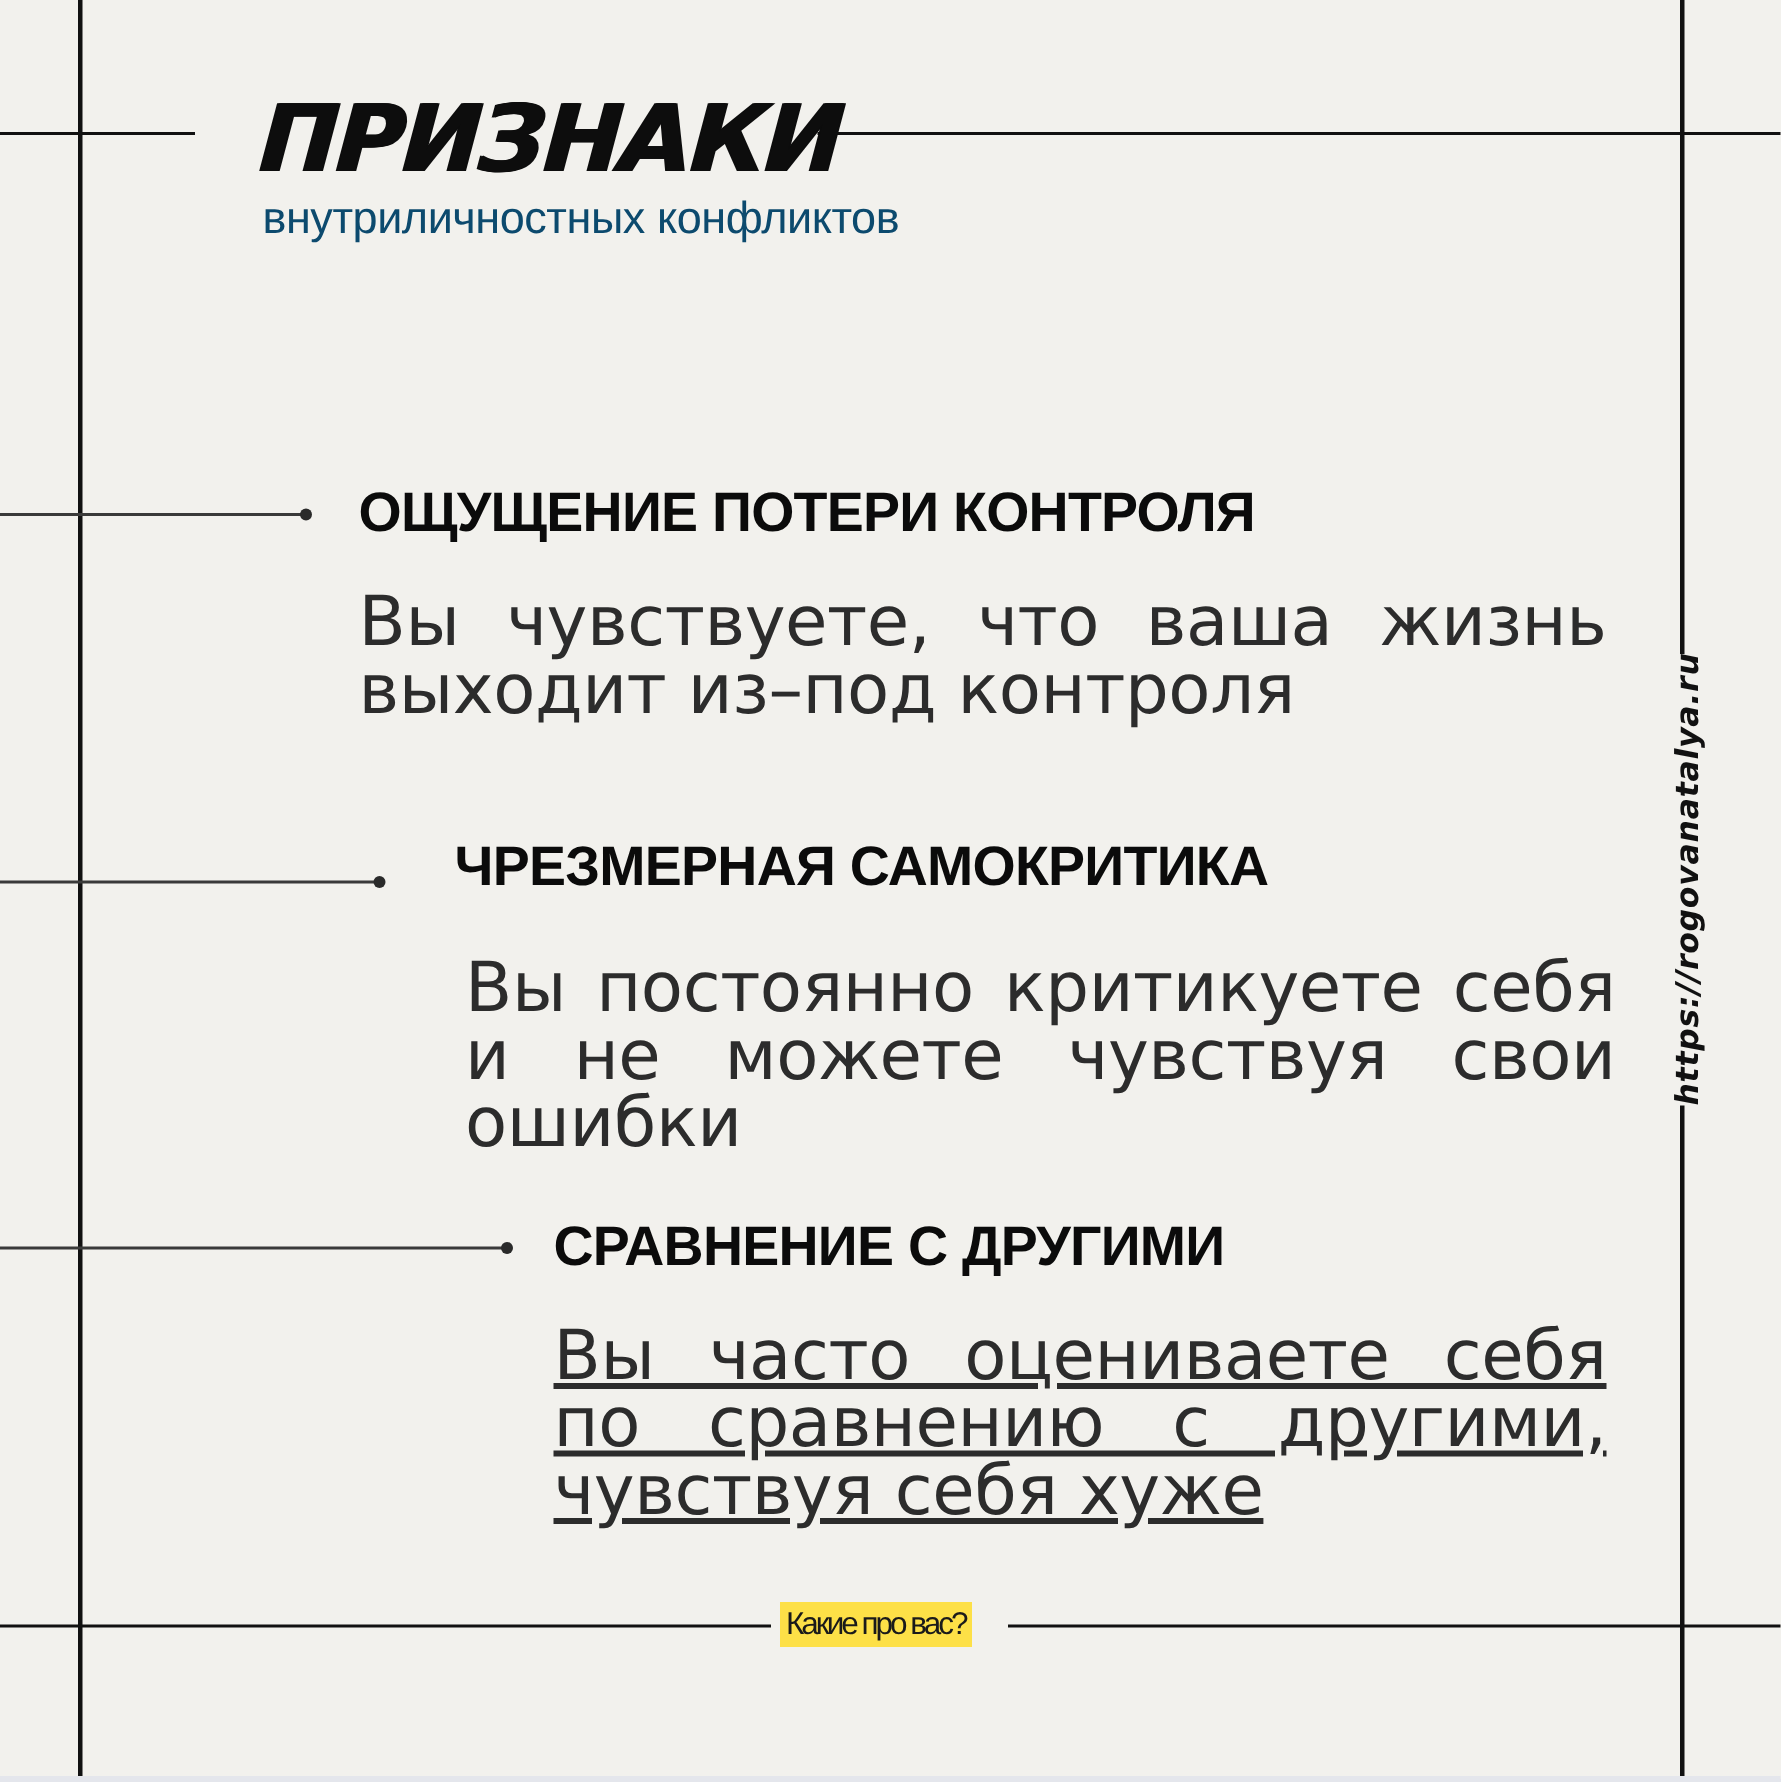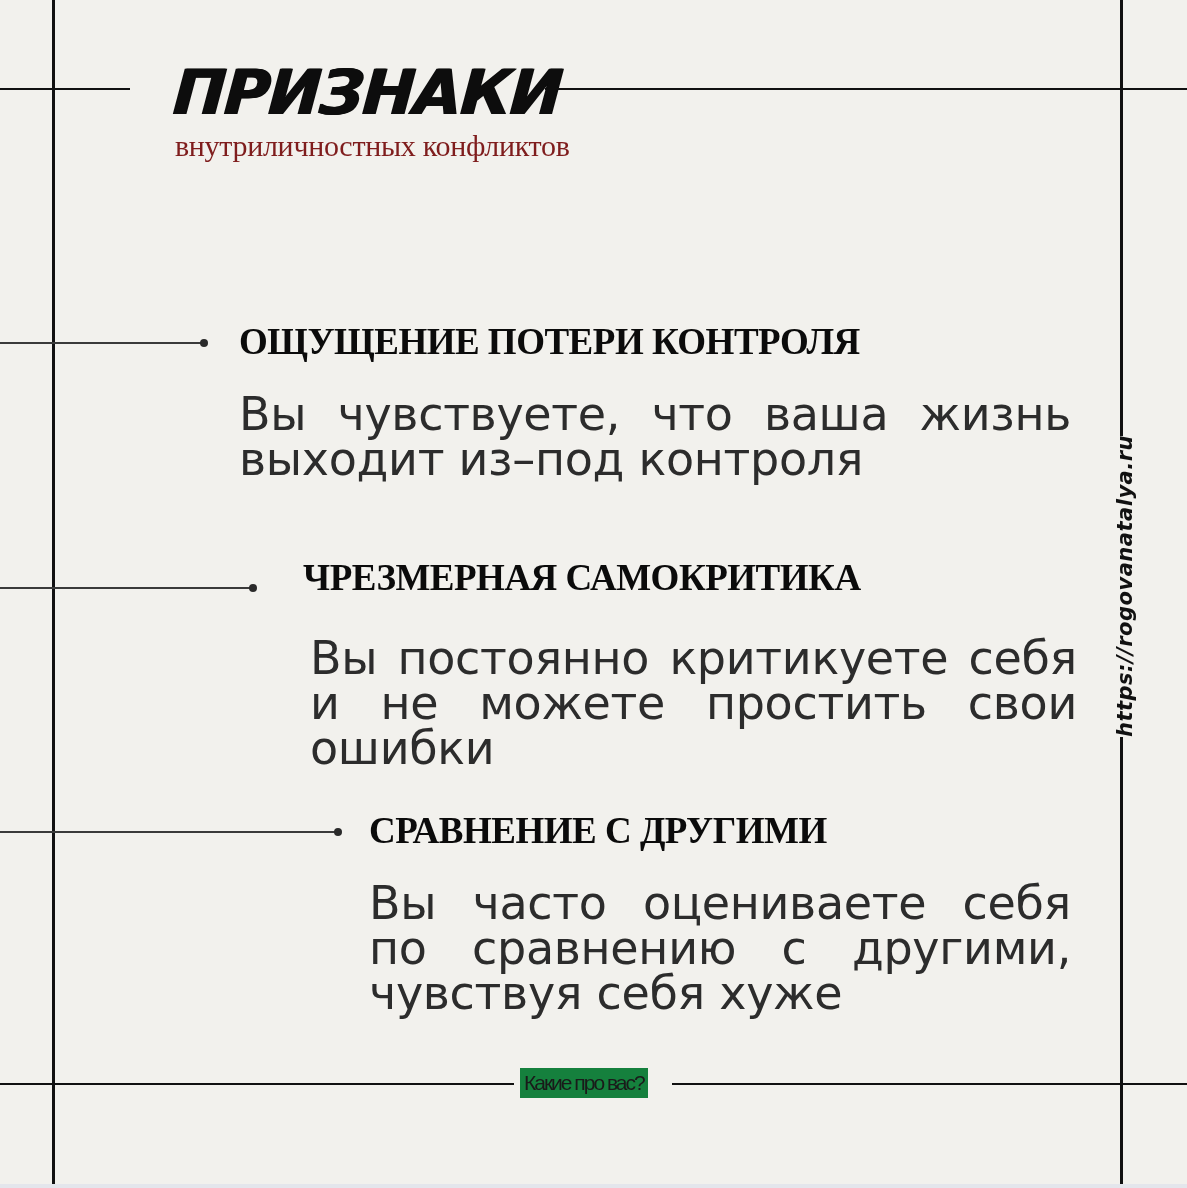--- a/index.html
+++ b/index.html
@@ -18,41 +18,41 @@
     }
     .title {
       position:absolute; left:174px; top:58px; margin:0;
       font-family:"DejaVu Sans", sans-serif; font-weight:900; font-style:italic;
       font-size:62px; line-height:70px; letter-spacing:-1px; color:#0d0d0d;
       transform:scaleY(1.0) skewX(-4deg);
       text-shadow: 1px 0 0 #0d0d0d, -1px 0 0 #0d0d0d;
     }
     .subtitle {
       position:absolute; left:175px; top:126px; margin:0;
-      font-family:Liberation Serif, serif; font-size:30px; line-height:40px; color:#7f1d1d;
+      font-family:Liberation Sans, sans-serif; font-size:30px; line-height:40px; color:#0c4a6e;
       letter-spacing:-0.3px;
     }
     .item-heading {
-      position:absolute; margin:0; font-family:Liberation Serif, serif; font-weight:bold;
+      position:absolute; margin:0; font-family:Liberation Sans, sans-serif; font-weight:bold;
       font-size:37px; line-height:44px; color:#0b0b0b; letter-spacing:-0.5px; white-space:nowrap;
     }
     .item-body {
       position:absolute; margin:0; font-family:"DejaVu Sans", sans-serif; font-size:46px;
       line-height:45px; color:#2c2c2c; text-align:justify; text-align-last:left; letter-spacing:-0.3px;
     }
     .url-text {
       position:absolute; left:1125px; top:586px; white-space:nowrap;
       transform:translate(-50%,-50%) rotate(-90deg);
       font-family:"DejaVu Sans", sans-serif; font-weight:bold; font-style:italic;
       font-size:21px; color:#111; letter-spacing:0.5px;
     }
     .footer-question {
       position:absolute; left:520px; top:1068px; height:30px; line-height:30px; padding:0 4px;
       font-family:"Liberation Sans", sans-serif; font-size:21px; color:#1a1a1a; letter-spacing:-2px;
-      background:#15803d;
+      background:#fde047;
     }
   </style>
 </head>
 <body>
 
 <div class="bottom-strip"></div>
 
 <div class="vline" style="left:52px; top:0; height:1184px;"></div>
 <div class="vline" style="left:1120px; top:0; height:436px;"></div>
 <div class="vline" style="left:1120px; top:737px; height:447px;"></div>
@@ -67,23 +67,23 @@
 <div class="connector" style="left:0; top:342px; width:204px;">
   <span class="dot"></span>
 </div>
 <h2 class="item-heading" style="left:239px; top:320px;">ОЩУЩЕНИЕ ПОТЕРИ КОНТРОЛЯ</h2>
 <p class="item-body" style="left:239px; top:392px; width:832px;">Вы чувствуете, что ваша жизнь выходит из–под контроля</p>
 
 <div class="connector" style="left:0; top:587px; width:253px;">
   <span class="dot"></span>
 </div>
 <h2 class="item-heading" style="left:303px; top:556px;">ЧРЕЗМЕРНАЯ САМОКРИТИКА</h2>
-<p class="item-body" style="left:310px; top:636px; width:767px;">Вы постоянно критикуете себя и не можете простить свои ошибки</p>
+<p class="item-body" style="left:310px; top:636px; width:767px;">Вы постоянно критикуете себя и не можете чувствуя свои ошибки</p>
 
 <div class="connector" style="left:0; top:831px; width:338px;">
   <span class="dot"></span>
 </div>
 <h2 class="item-heading" style="left:369px; top:809px;text-align:right;">СРАВНЕНИЕ С ДРУГИМИ</h2>
-<p class="item-body" style="left:369px; top:881px; width:702px;">Вы часто оцениваете себя по сравнению с другими, чувствуя себя хуже</p>
+<p class="item-body" style="left:369px; top:881px; width:702px;text-decoration:underline;">Вы часто оцениваете себя по сравнению с другими, чувствуя себя хуже</p>
 
 <div class="url-text">https://rogovanatalya.ru</div>
 
 <div class="footer-question">Какие про вас?</div>
 
 </body></html>

